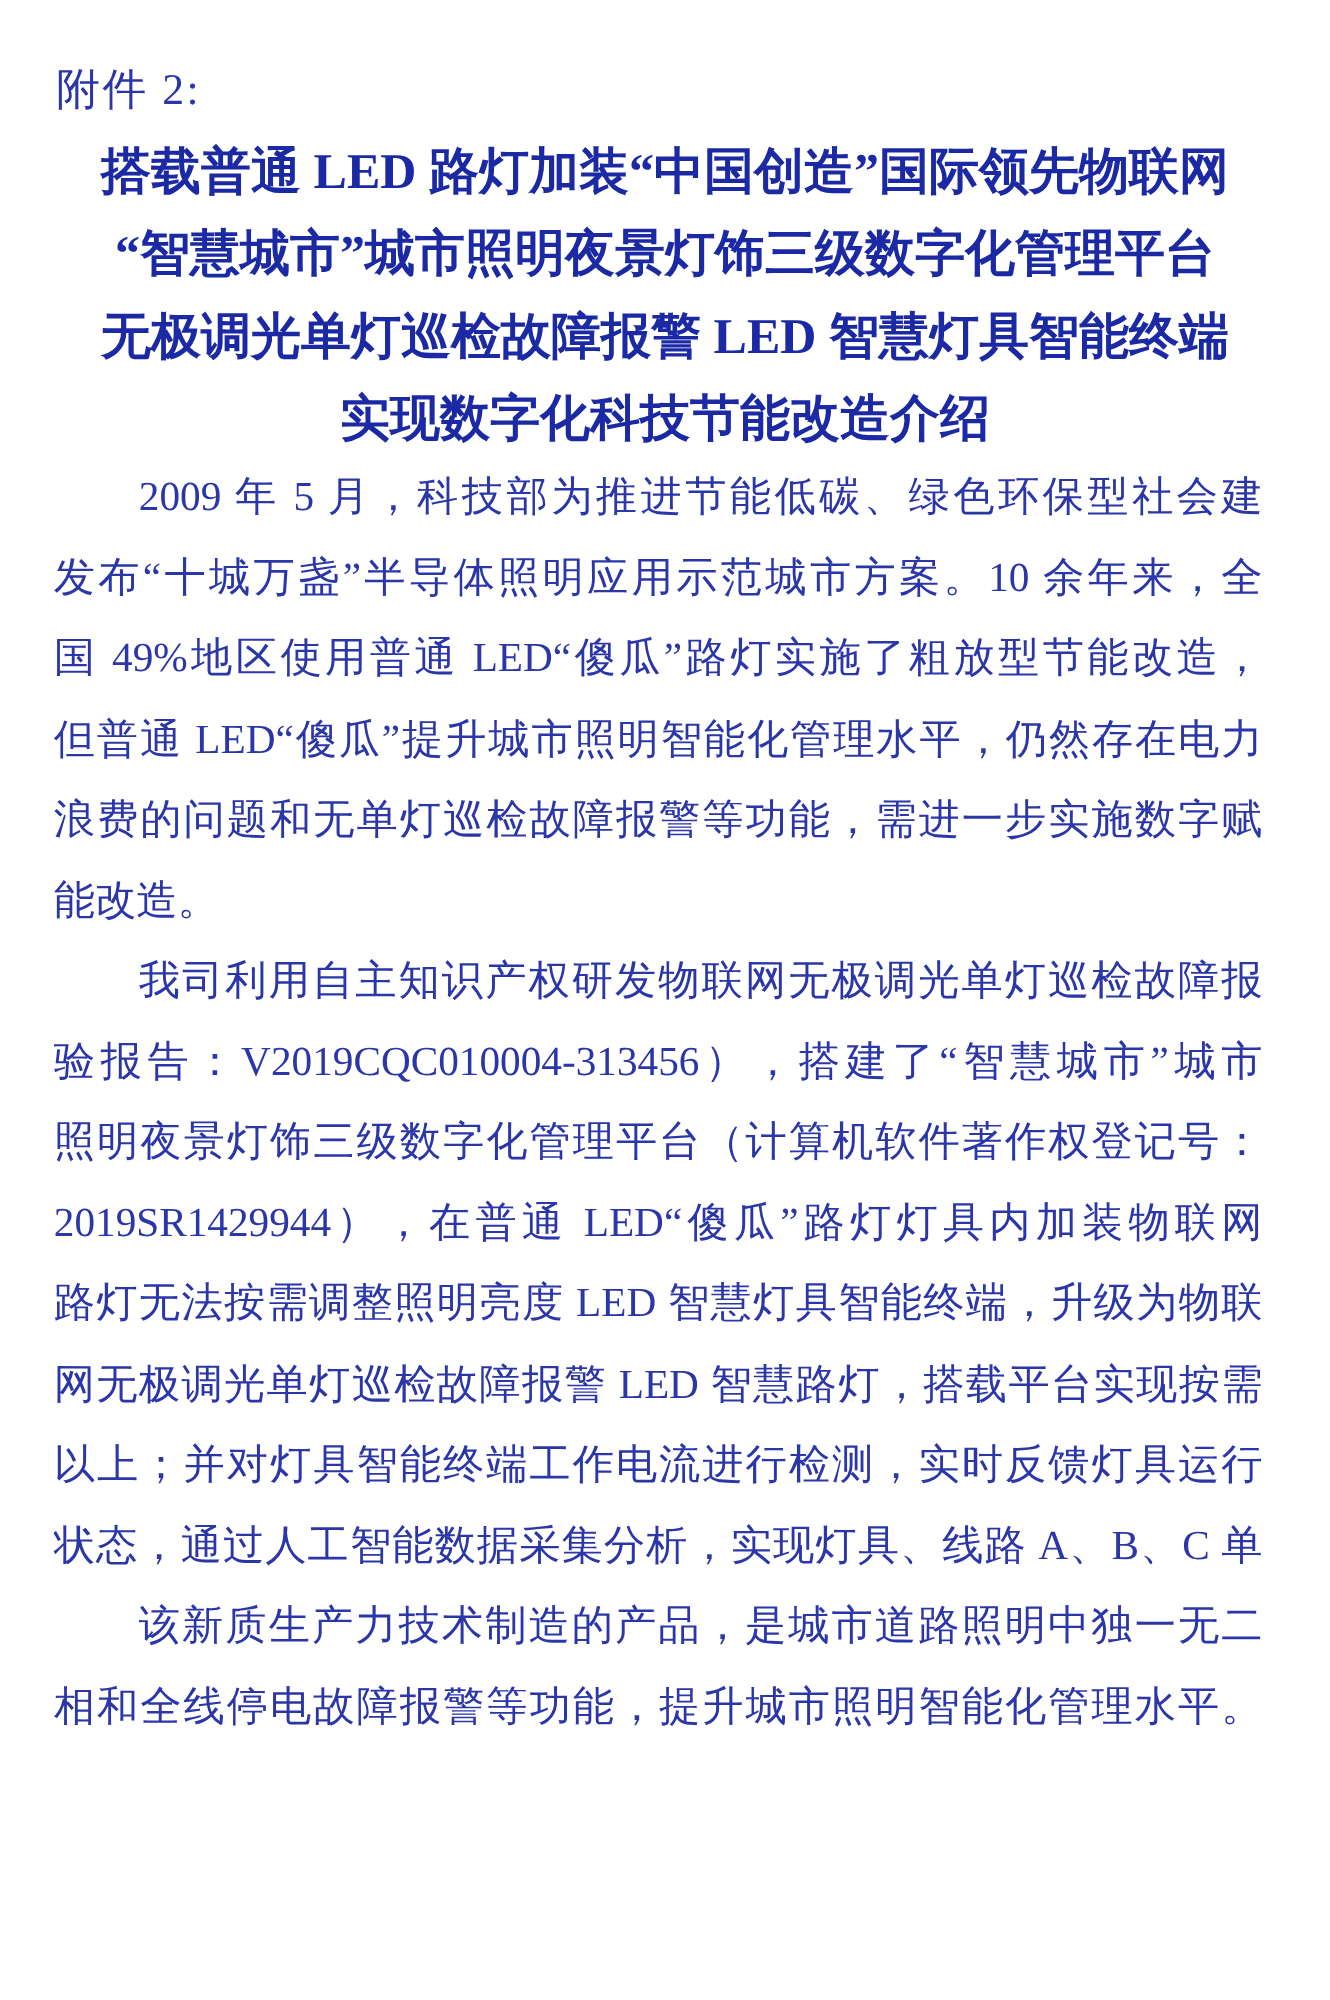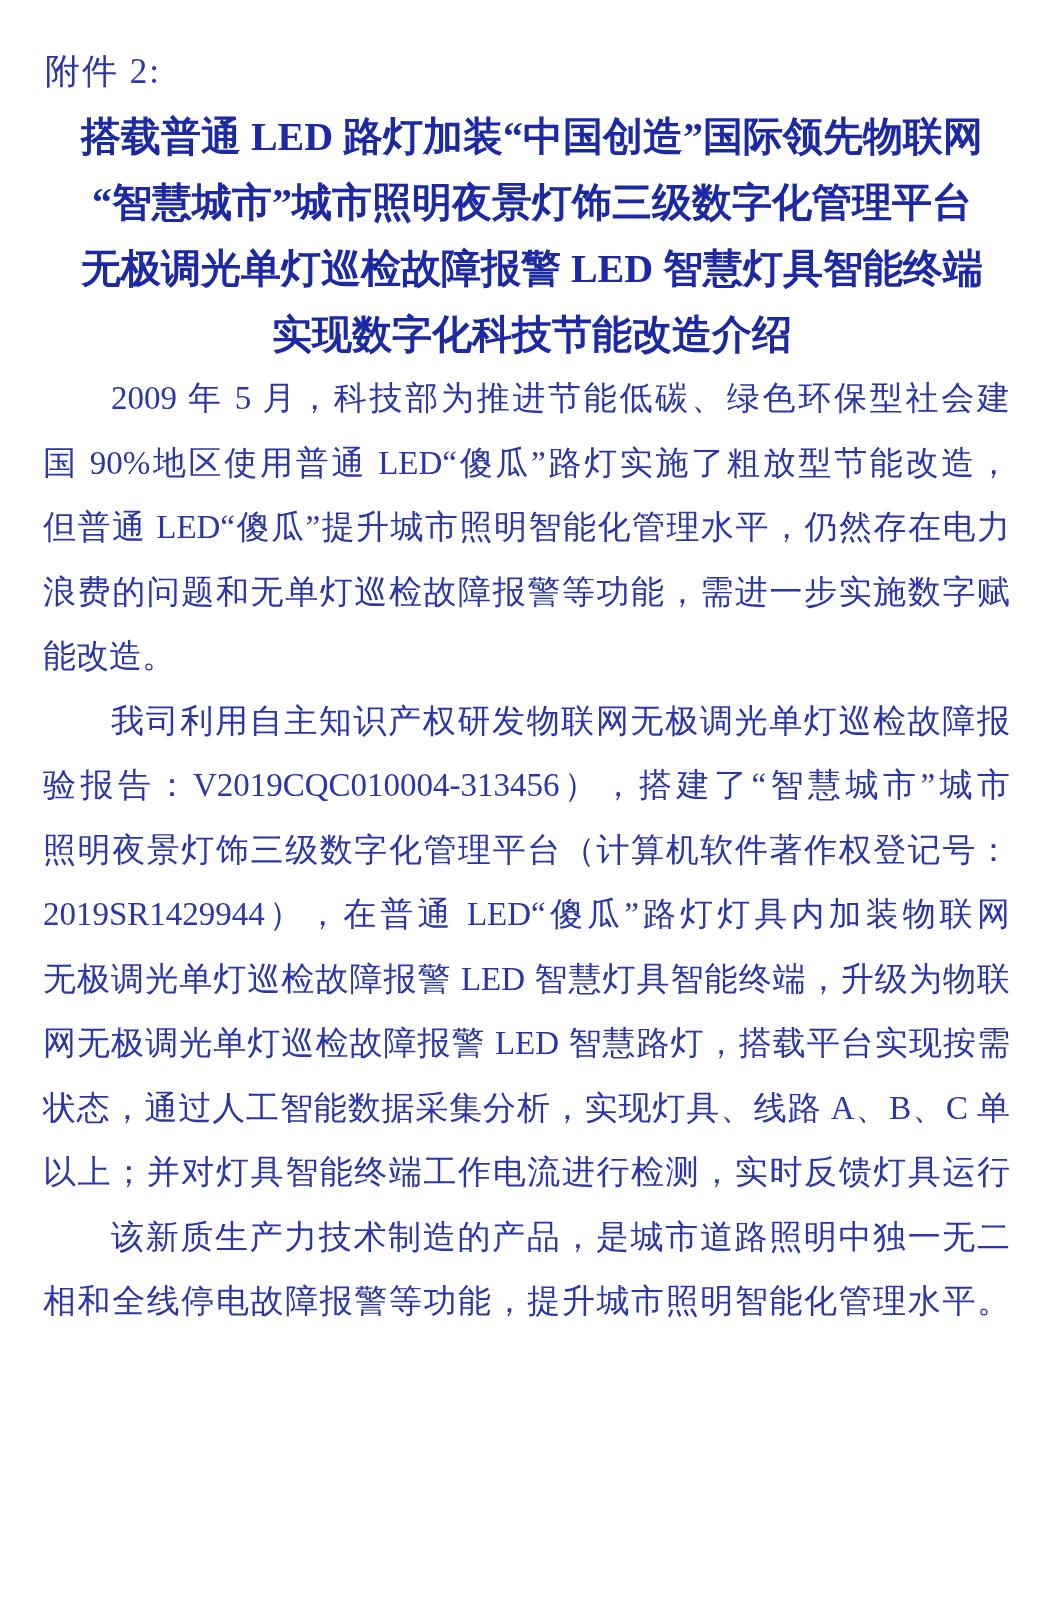--- a/index.html
+++ b/index.html
@@ -74,29 +74,30 @@
 
   <div class="title-line">搭载普通 LED 路灯加装“中国创造”国际领先物联网</div>
       <div class="title-line">“智慧城市”城市照明夜景灯饰三级数字化管理平台</div>
       <div class="title-line">无极调光单灯巡检故障报警 LED 智慧灯具智能终端</div>
       <div class="title-line">实现数字化科技节能改造介绍</div>
     </div>
 
   <div class="body-block">
 
   <div class="body-line indent">2009 年 5 月，科技部为推进节能低碳、绿色环保型社会建设，</div>
-      <div class="body-line">国 90%地区使用普通 LED“傻瓜”路灯实施了粗放型节能改造，</div>
+      <div class="body-line">发布“十城万盏”半导体照明应用示范城市方案。10 余年来，全</div>
+      <div class="body-line">国 49%地区使用普通 LED“傻瓜”路灯实施了粗放型节能改造，</div>
       <div class="body-line">但普通 LED“傻瓜”提升城市照明智能化管理水平，仍然存在电力</div>
       <div class="body-line">浪费的问题和无单灯巡检故障报警等功能，需进一步实施数字赋</div>
       <div class="body-line no-justify">能改造。</div>
       <div class="body-line indent">我司利用自主知识产权研发物联网无极调光单灯巡检故障报</div>
       <div class="body-line">验报告：V2019CQC010004-313456），搭建了“智慧城市”城市</div>
       <div class="body-line">照明夜景灯饰三级数字化管理平台（计算机软件著作权登记号：</div>
       <div class="body-line">2019SR1429944），在普通 LED“傻瓜”路灯灯具内加装物联网</div>
-      <div class="body-line">无极调光单灯巡检故障报警 LED 智慧灯具智能终端，升级为物联</div>
+      <div class="body-line">路灯无法按需调整照明亮度 LED 智慧灯具智能终端，升级为物联</div>
       <div class="body-line">网无极调光单灯巡检故障报警 LED 智慧路灯，搭载平台实现按需</div>
+      <div class="body-line">以上；并对灯具智能终端工作电流进行检测，实时反馈灯具运行</div>
       <div class="body-line">状态，通过人工智能数据采集分析，实现灯具、线路 A、B、C 单</div>
-      <div class="body-line">以上；并对灯具智能终端工作电流进行检测，实时反馈灯具运行</div>
       <div class="body-line indent">该新质生产力技术制造的产品，是城市道路照明中独一无二</div>
       <div class="body-line">相和全线停电故障报警等功能，提升城市照明智能化管理水平。</div>
     </div>
 
 </div>
 
 </body></html>

